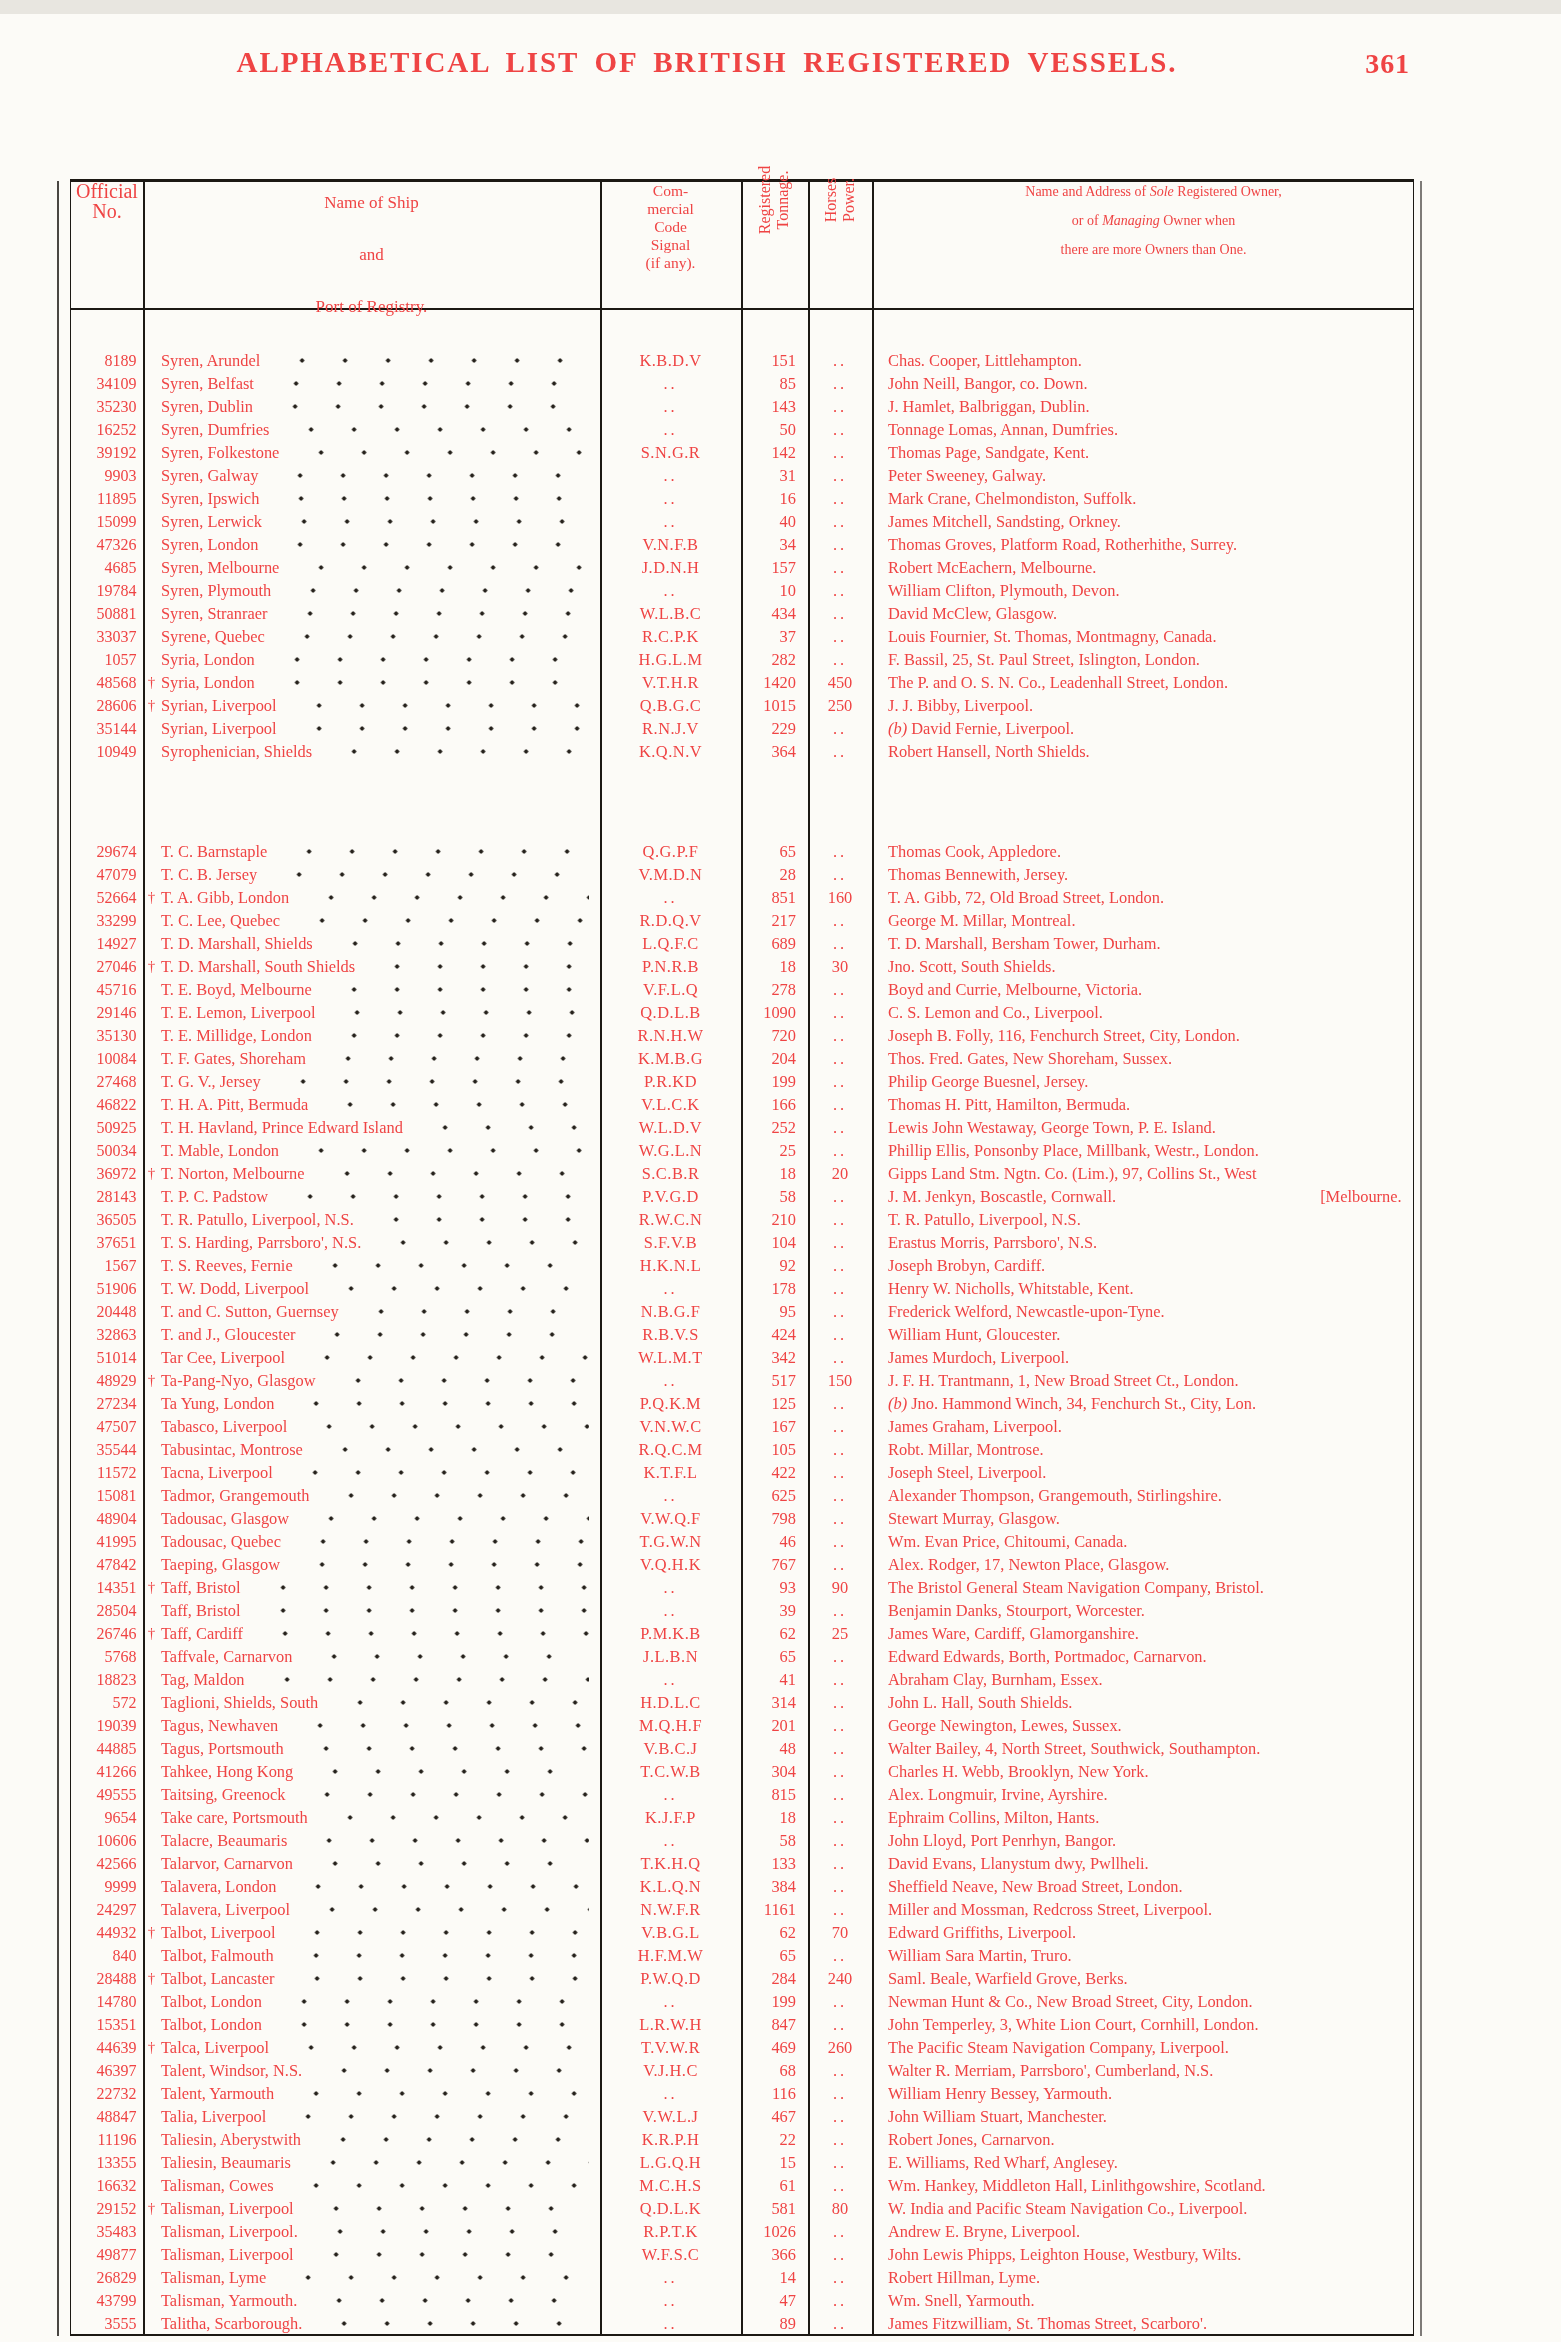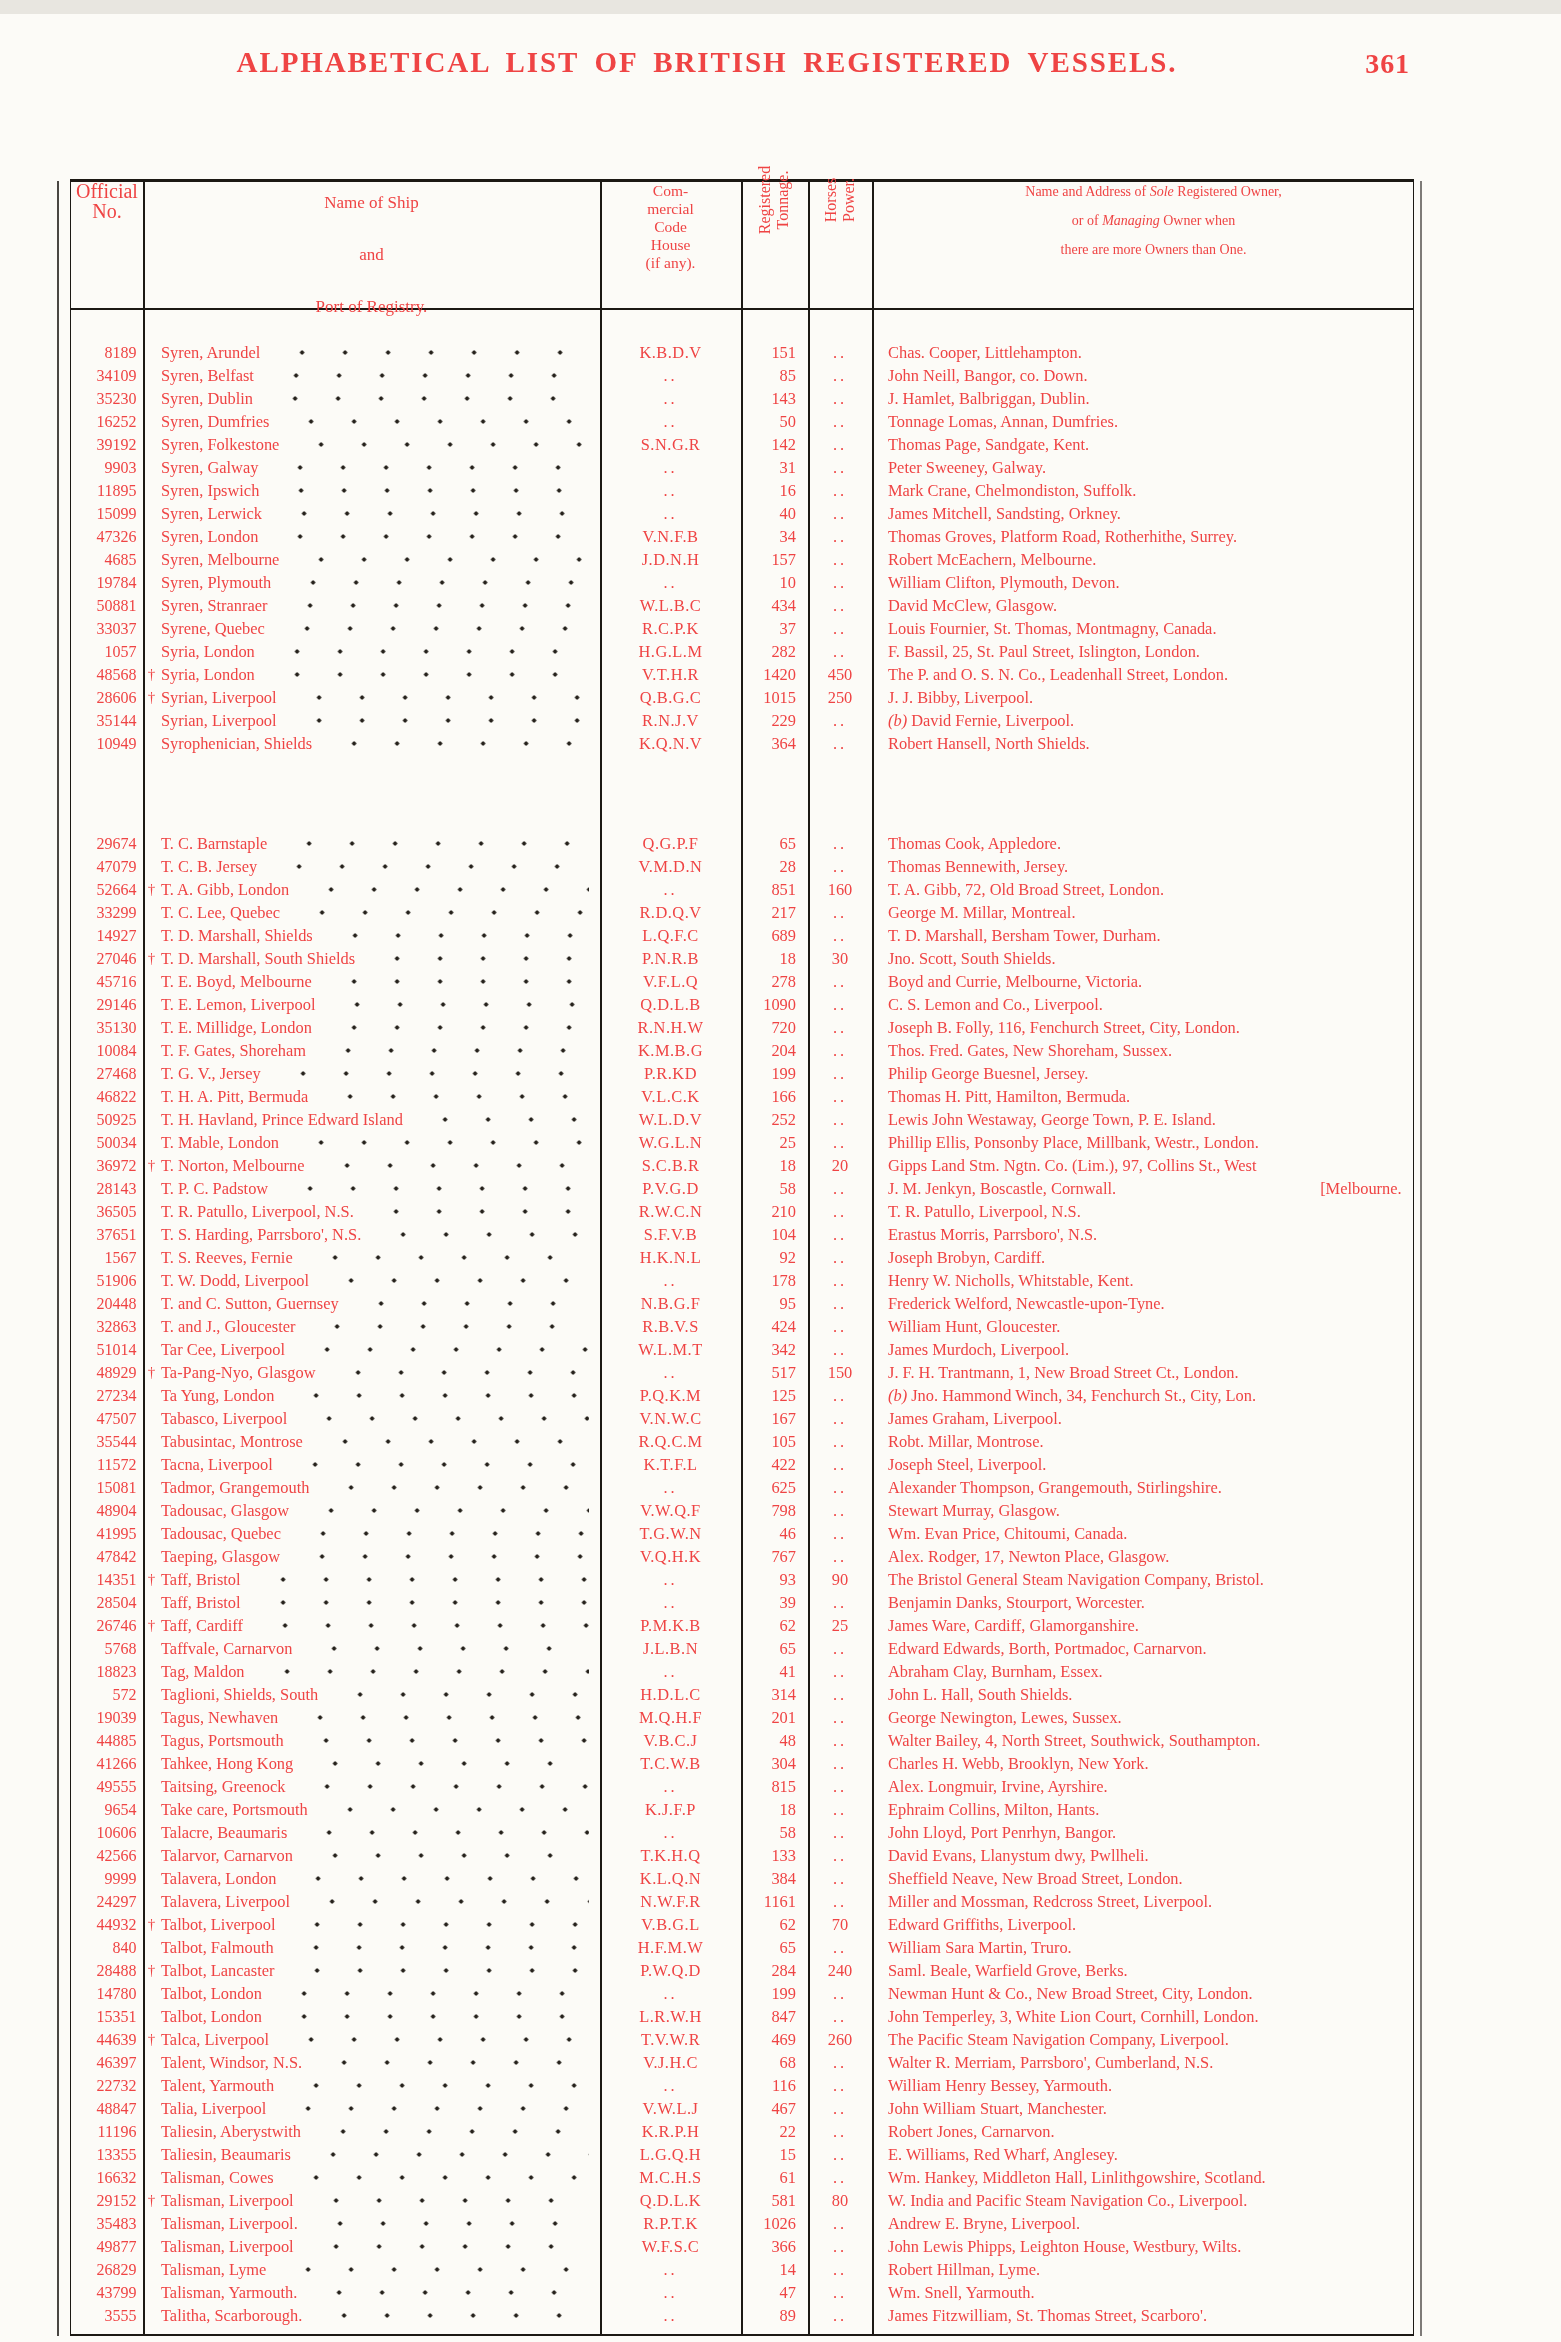--- a/index.html
+++ b/index.html
@@ -30,21 +30,21 @@
   .col-owner{width:539px;flex:none;}
 
   .hc.col-no{font-size:20px;line-height:19.7px;}
   .hc.col-name{font-size:17px;justify-content:space-between;padding:11.2px 0 9.4px 0;gap:32px;}
   .hc.col-code{font-size:15.5px;line-height:18px;}
   .hc.col-owner{font-size:14px;row-gap:8.4px;padding-left:24px;}
   .owner-hline{line-height:20.6px;white-space:nowrap;}
   .vlabel{transform:rotate(-90deg);white-space:nowrap;font-size:16px;line-height:18px;text-align:center;}
   .it{font-style:italic;}
 
-  .tbody{position:absolute;top:127px;left:0;right:0;bottom:0;padding-top:32px;}
+  .tbody{position:absolute;top:127px;left:0;right:0;bottom:0;padding-top:40px;}
   .group-gap{height:77px;}
   .row{display:flex;height:23px;line-height:23px;font-size:16.4px;white-space:nowrap;}
   .c{box-sizing:border-box;overflow:visible;}
   .c.num{text-align:right;}
   .c.col-no{padding-right:6.6px;font-size:16px;}
   .c.col-name{display:flex;align-items:baseline;position:relative;padding-left:18px;}
   .dagger{position:absolute;left:4.7px;top:0;font-size:15px;}
   .nm{flex:0 0 auto;}
   .leader{flex:1 1 auto;align-self:stretch;margin:0 11.2px 0 15px;
           background-image:radial-gradient(circle,#26221c 1.9px,rgba(0,0,0,0) 2.3px);
@@ -81,21 +81,21 @@
       </div>
       <div class="hc col-name">
         <div>Name of Ship</div>
         <div>and</div>
         <div>Port of Registry.</div>
       </div>
       <div class="hc col-code">
         <div>Com-</div>
         <div>mercial</div>
         <div>Code</div>
-        <div>House</div>
+        <div>Signal</div>
         <div>(if any).</div>
       </div>
       <div class="hc col-ton">
         <div class="vlabel">
           <div>Registered</div>
           <div>Tonnage.</div>
         </div>
       </div>
       <div class="hc col-hp">
         <div class="vlabel">

